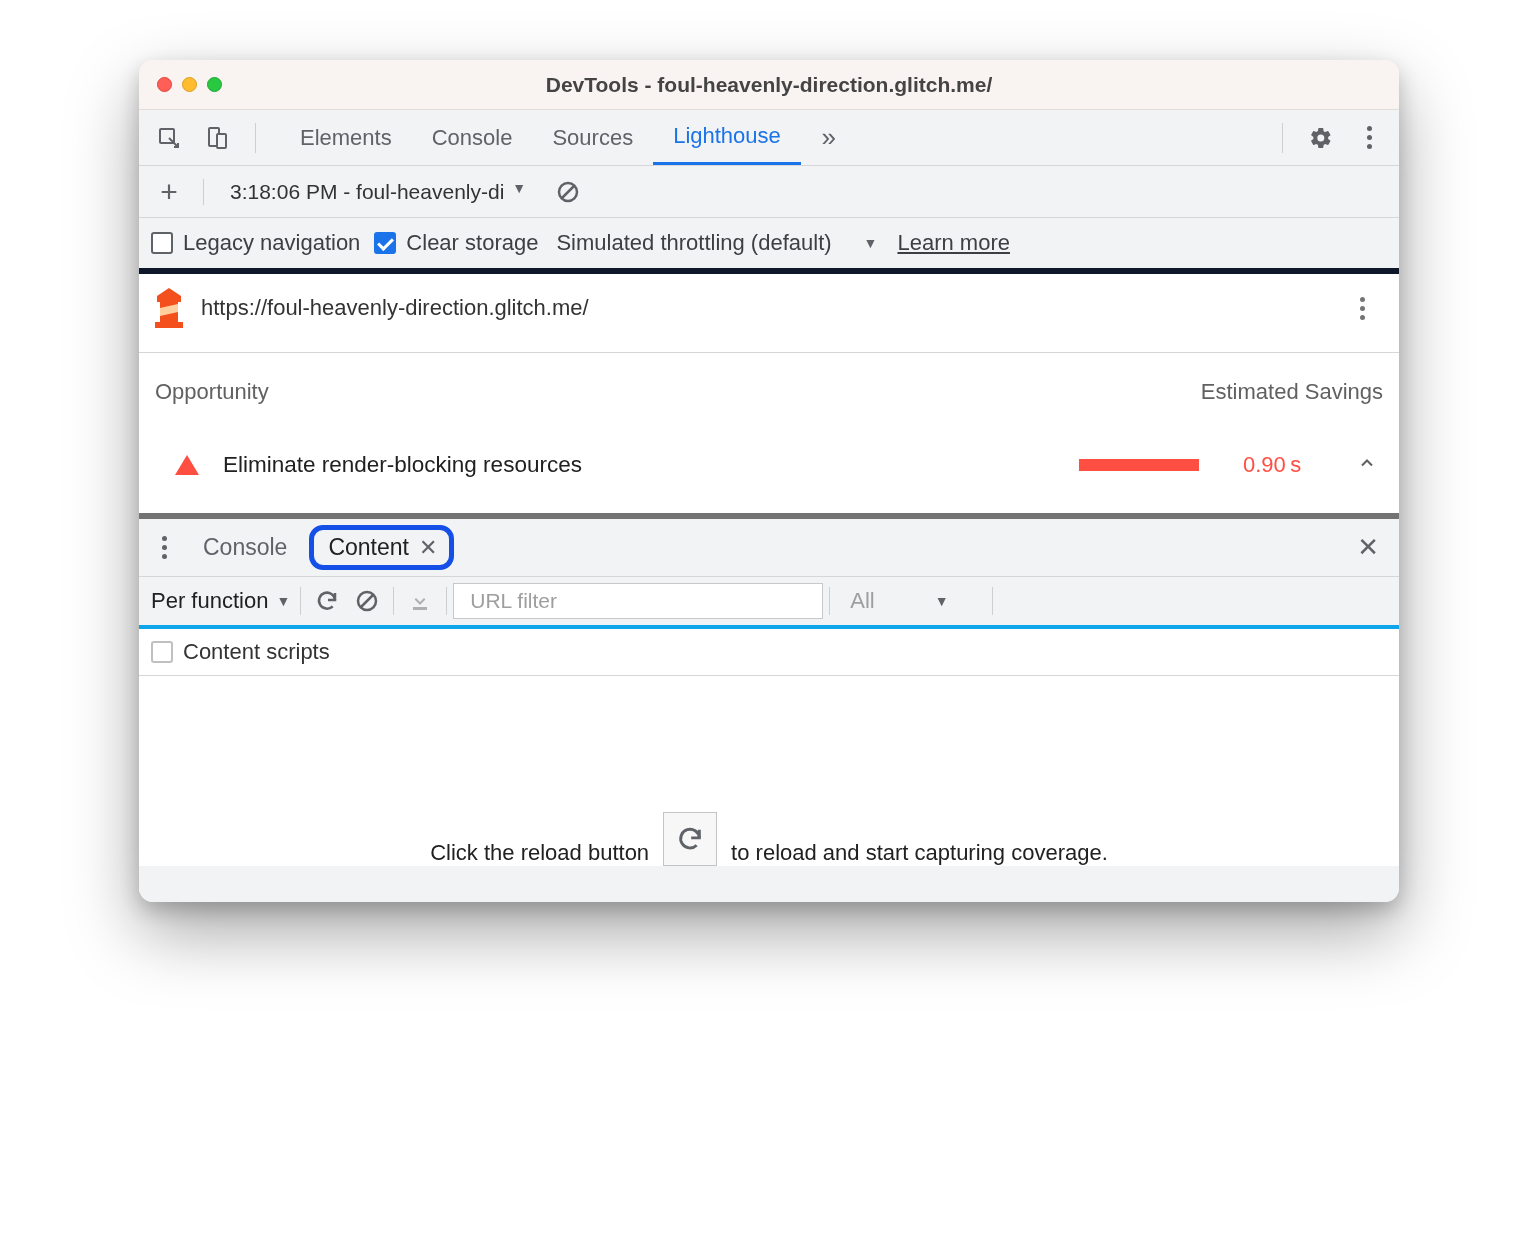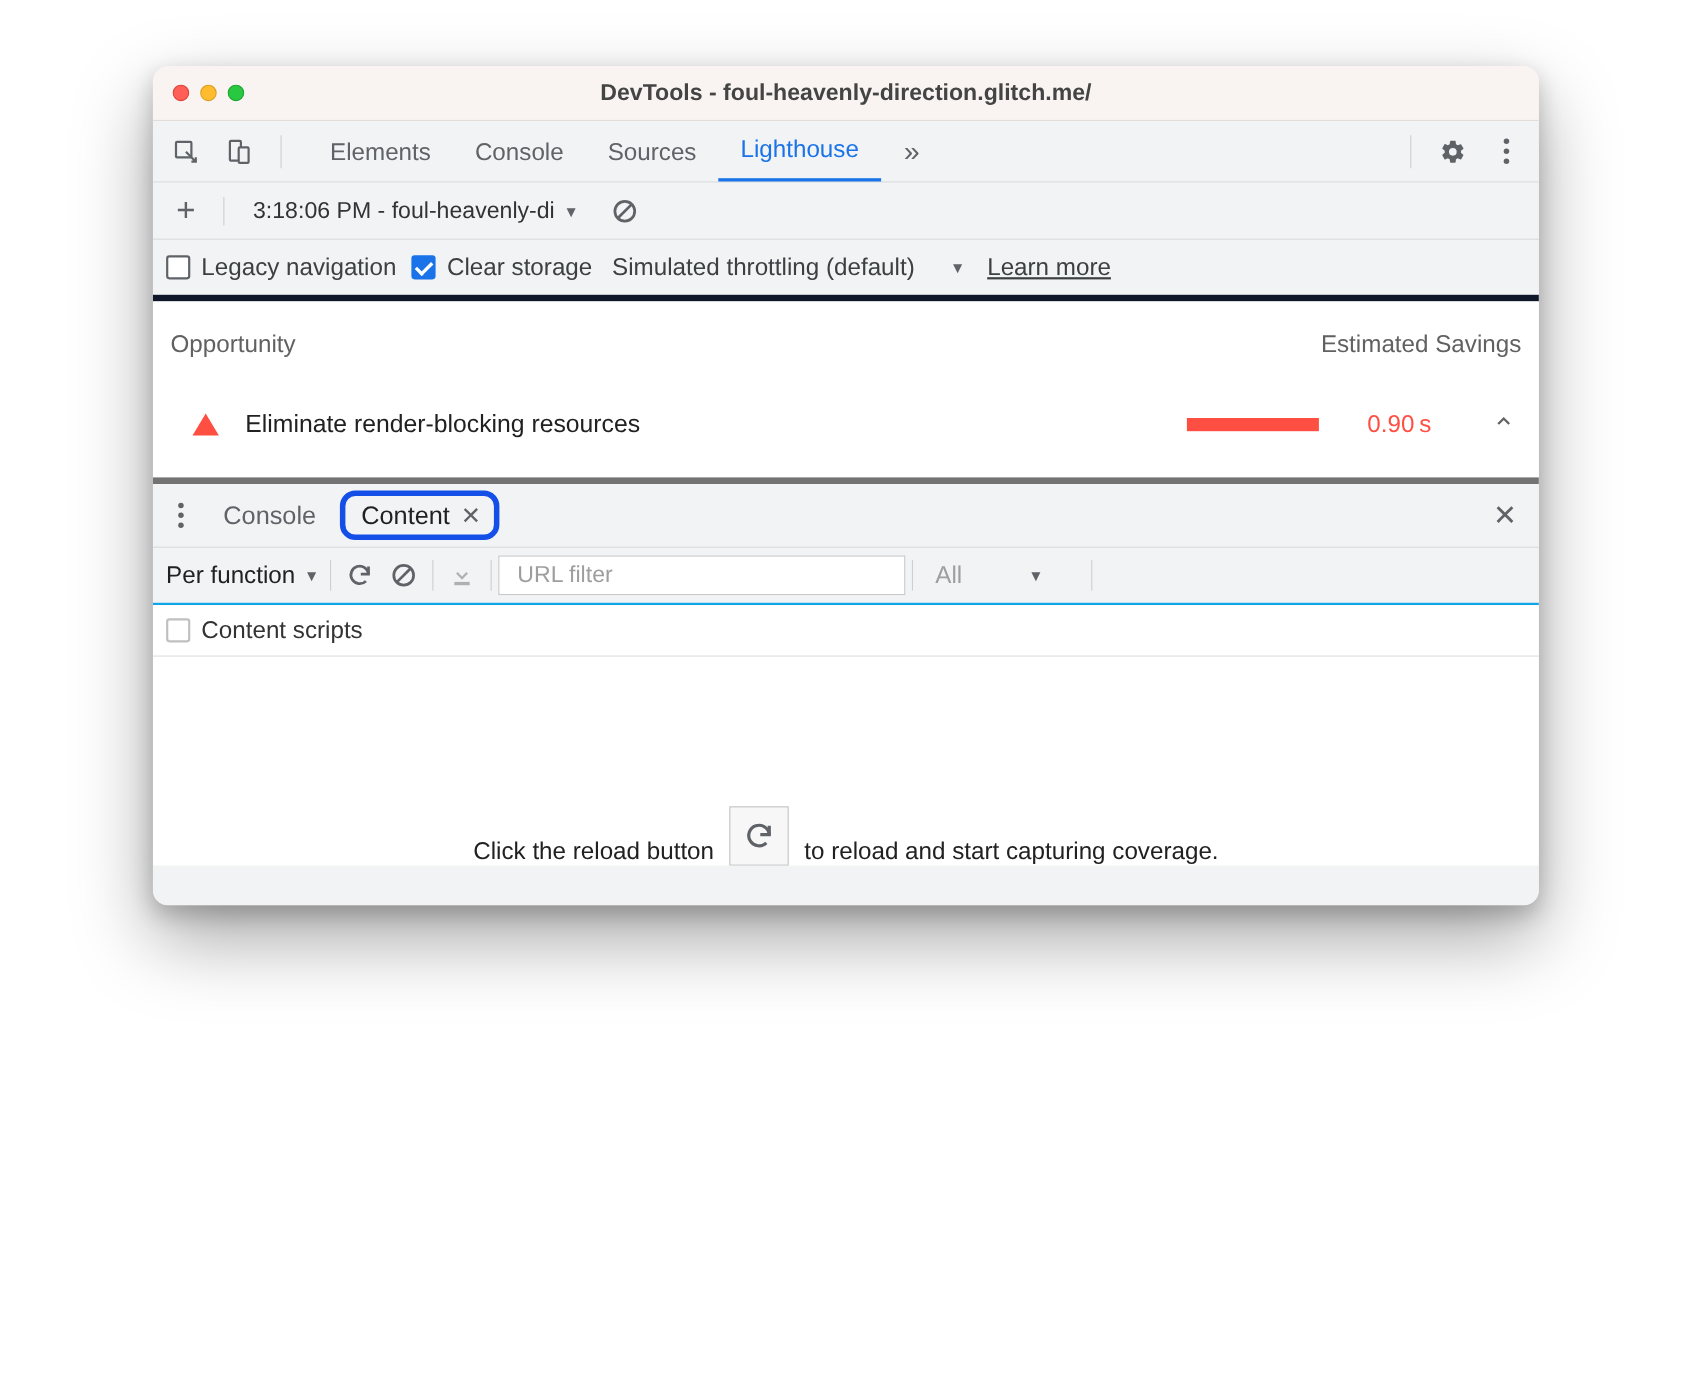--- a/index.html
+++ b/index.html
@@ -50,21 +50,21 @@
   .spacer { flex: 1; }
 
   
   .tb2 {
     height: 52px;
     background:#f1f3f4;
     border-bottom:1px solid #d6d6d6;
     display:flex; align-items:center; padding:0 12px; gap: 12px;
   }
   .plus-btn { font-size: 30px; color:#5f6368; width:36px; text-align:center; cursor:pointer; }
-  .report-select { padding:4px 10px; display:flex; align-items:center; gap:8px; color:#333; font-size:21px; cursor:pointer; }
+  .report-select { padding:4px 10px; display:flex; gap:8px; color:#333; font-size:21px; cursor:pointer; }
   .caret { font-size: 14px; color:#5f6368; }
 
   
   .optrow {
     height: 56px;
     background:#f1f3f4;
     border-bottom:6px solid #0f172a;
     display:flex; align-items:center; padding:0 12px; gap: 14px;
     font-size: 22px; color:#3c4043;
   }
@@ -127,21 +127,21 @@
     color:#212121;
     display:inline-flex; align-items:center; gap:10px;
   }
   .dtab .close-x { font-size:22px; color:#5f6368; cursor:pointer; }
   .drawer-tabs .spacer { flex:1; }
   .drawer-close { font-size:26px; color:#5f6368; cursor:pointer; padding:4px 8px; }
 
   
   .covtb {
     background:#f1f3f4;
-    border-bottom:2px solid #0ea5e9;
+    border-bottom:4px solid #0ea5e9;
     display:flex; align-items:center; padding: 4px 8px; 
     height: 52px;
   }
   .covtb .sep { width:1px; height:28px; background:#cfcfcf; margin: 0 6px; }
   .mini-select { display:inline-flex; align-items:center; gap:8px; font-size:22px; color:#212121; cursor:pointer; padding:0 4px;}
   .toolbtn-dis { color:#b0b0b0; }
   .urlfilter { flex:1; max-width: 370px; }
   .urlfilter input {
     width:100%; height:36px; border:1px solid #c8c8c8; background:#fff;
     padding:0 16px; font-size:21px; color:#333;
@@ -257,20 +257,36 @@
       <span class="checkbox checked"></span>
       <span>Clear storage</span>
     </label>
     <div class="chk-wrap" style="margin-left:4px;justify-content:center;">
       <span>Simulated throttling (default)</span>
     </div>
     <span class="caret" style="margin:0 6px 0 18px;">▼</span>
     <span class="learn">Learn more</span>
   </div>
 
+  <div class="urlrow">
+    <div class="lh-logo">
+      <svg viewBox="0 0 36 40">
+        <polygon points="18,0 30,8 30,14 6,14 6,8" fill="#f4501e"></polygon>
+        <rect x="9" y="14" width="18" height="22" fill="#f4501e"></rect>
+        <polygon points="9,20 27,16 27,24 9,28" fill="#ffcf9f"></polygon>
+        <rect x="4" y="34" width="28" height="6" fill="#f4501e"></rect>
+      </svg>
+    </div>
+    <div class="url-text">https://foul-heavenly-direction.glitch.me/</div>
+    <div class="kebab">
+        <span></span>
+        <span></span>
+        <span></span>
+      </div>
+  </div>
 
   <div class="opps">
     <div class="opps-head">
       <span>Opportunity</span>
       <span>Estimated Savings</span>
     </div>
     <div class="opp-row">
       <div class="tri"></div>
       <div class="opp-label">Eliminate render-blocking resources</div>
       <div class="bar-wrap">

